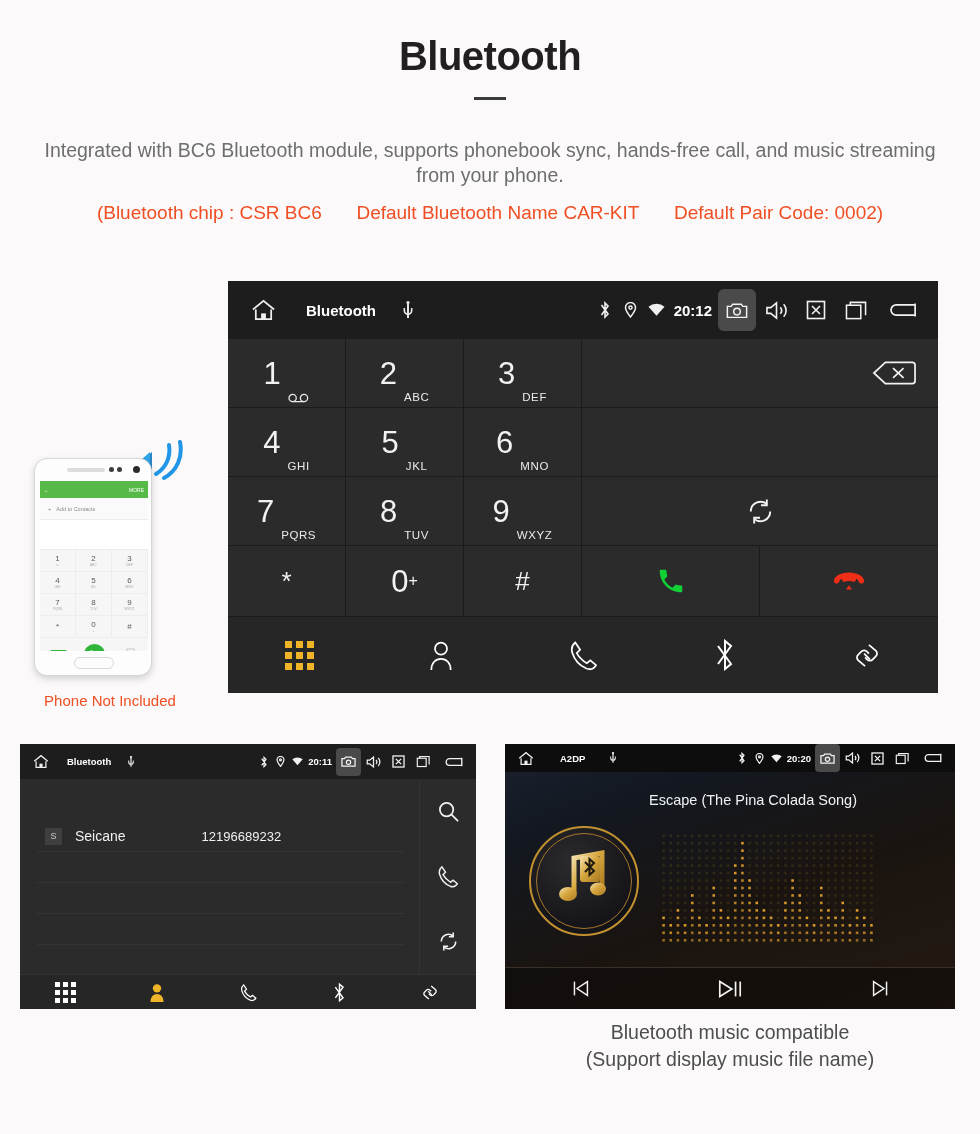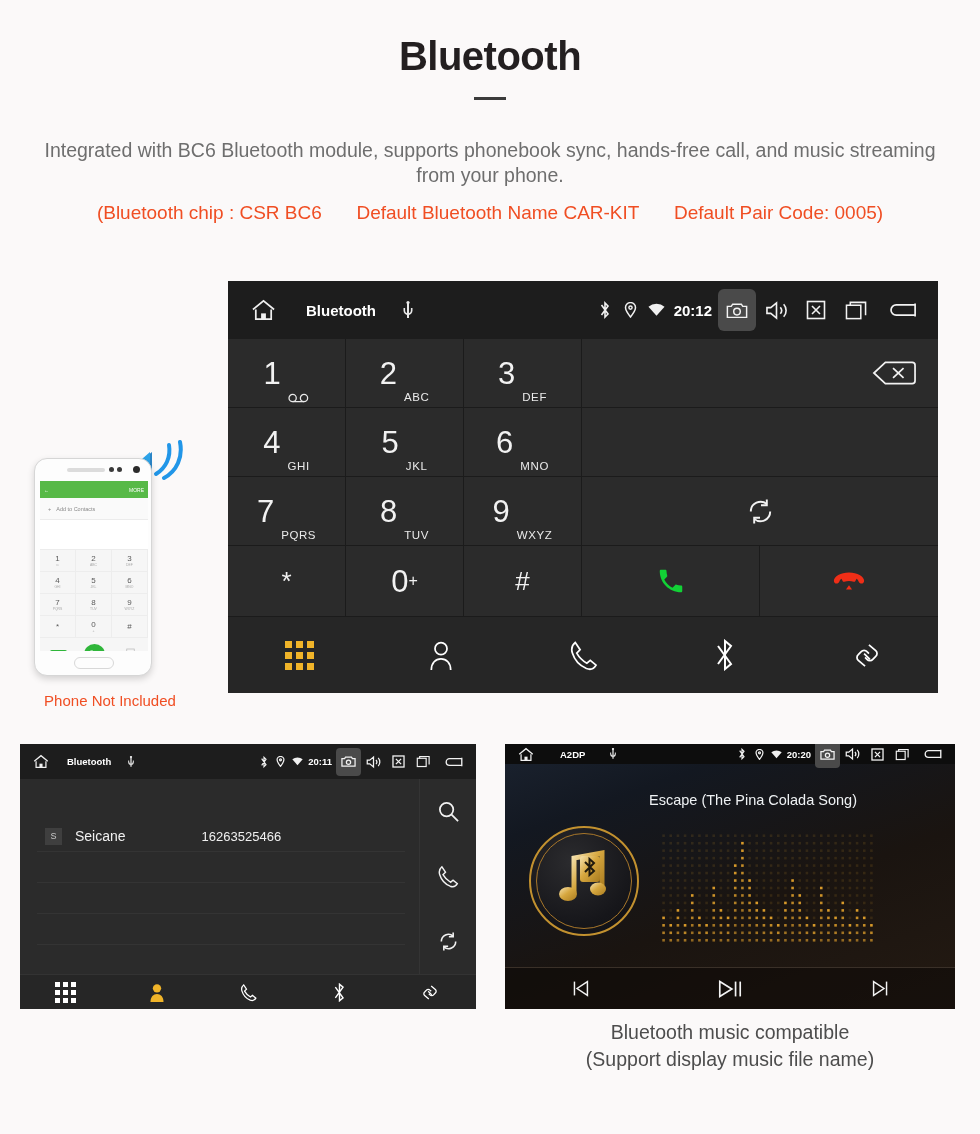--- a/index.html
+++ b/index.html
@@ -203,21 +203,21 @@
   .pb-nav {
     position:absolute; left:0; bottom:0; width: 456px; height: 35px;
     background:#262626; border-top:1px solid #333;
     display:flex; align-items:center;
   }
   .pb-nav .nav-item { flex:1; display:flex; align-items:center; justify-content:center; }
 
   
   #music { left: 505px; top: 744px; width: 450px; height: 265px;
            background: linear-gradient(160deg,#1b2330 0%,#131821 22%,#1a1410 58%,#241a12 100%); }
-  #music .statusbar { height: 20px; padding: 0 8px 0 10px; background:#0d0d0d; }
+  #music .statusbar { height: 28px; padding: 0 8px 0 10px; background:#0d0d0d; }
   #music .sb-home { width: 21px; height: 21px; }
   #music .sb-title { font-size: 9.5px; margin-left: 24px; }
   #music .usb-ic { margin-left: 24px; }
   #music .sb-right .slot { width: 25px; height: 26px; display:flex; align-items:center; justify-content:center; }
   #music .sb-right .slot.small { width: 17px; }
   #music .sb-time { font-size: 9.5px; font-weight: bold; margin: 0 4px 0 2px; }
   #music .sb-cam-wrap { width: 25px; height: 28px; border-radius: 4px; background:#4a4a4a; }
   .mu-song {
     position:absolute; left:0; top: 48px; width: 496px; text-align:center;
     color:#eef1f3; font-size: 14.5px;
@@ -250,21 +250,21 @@
 <div class="page">
 
   <div class="title">Bluetooth</div>
   <div class="title-rule"></div>
   <div class="lead">Integrated with BC6 Bluetooth module, supports phonebook sync, hands-free call, and music streaming from your phone.</div>
   <div class="accent-line">
     <span>(Bluetooth chip : CSR BC6</span>
     <span class="accent-gap"></span>
     <span>Default Bluetooth Name CAR-KIT</span>
     <span class="accent-gap"></span>
-    <span>Default Pair Code: 0005)</span>
+    <span>Default Pair Code: 0002)</span>
   </div>
 
   <div id="phonemock">
     <div class="bt-wave">
       <svg width="64" height="62" viewBox="0 0 64 62">
         <g fill="none" stroke="#2196e8" stroke-width="4" stroke-linecap="round">
           <path d="M34 34 C44 28 49 17 47 5"></path>
           <path d="M42 38 C55 31 61 17 58 2"></path>
         </g>
         <g fill="#1f7ec4">
@@ -648,21 +648,21 @@
               <path d="M34 4 V18"></path>
             </svg>
         </span>
       </span>
     </div>
 
     <div class="pb-body">
       <div class="pb-row r0">
         <span class="pb-badge">S</span>
         <span class="pb-name">Seicane</span>
-        <span class="pb-num">16263525466</span>
+        <span class="pb-num">12196689232</span>
       </div>
       <div class="pb-row r1"></div>
       <div class="pb-row r2"></div>
       <div class="pb-row r3"></div>
     </div>
 
     <div class="pb-side">
       <span class="ic">
         <svg width="23" height="23" viewBox="0 0 24 24" fill="none" stroke="#f2f2f2" stroke-width="1.8">
           <circle cx="10" cy="10" r="7"></circle>

